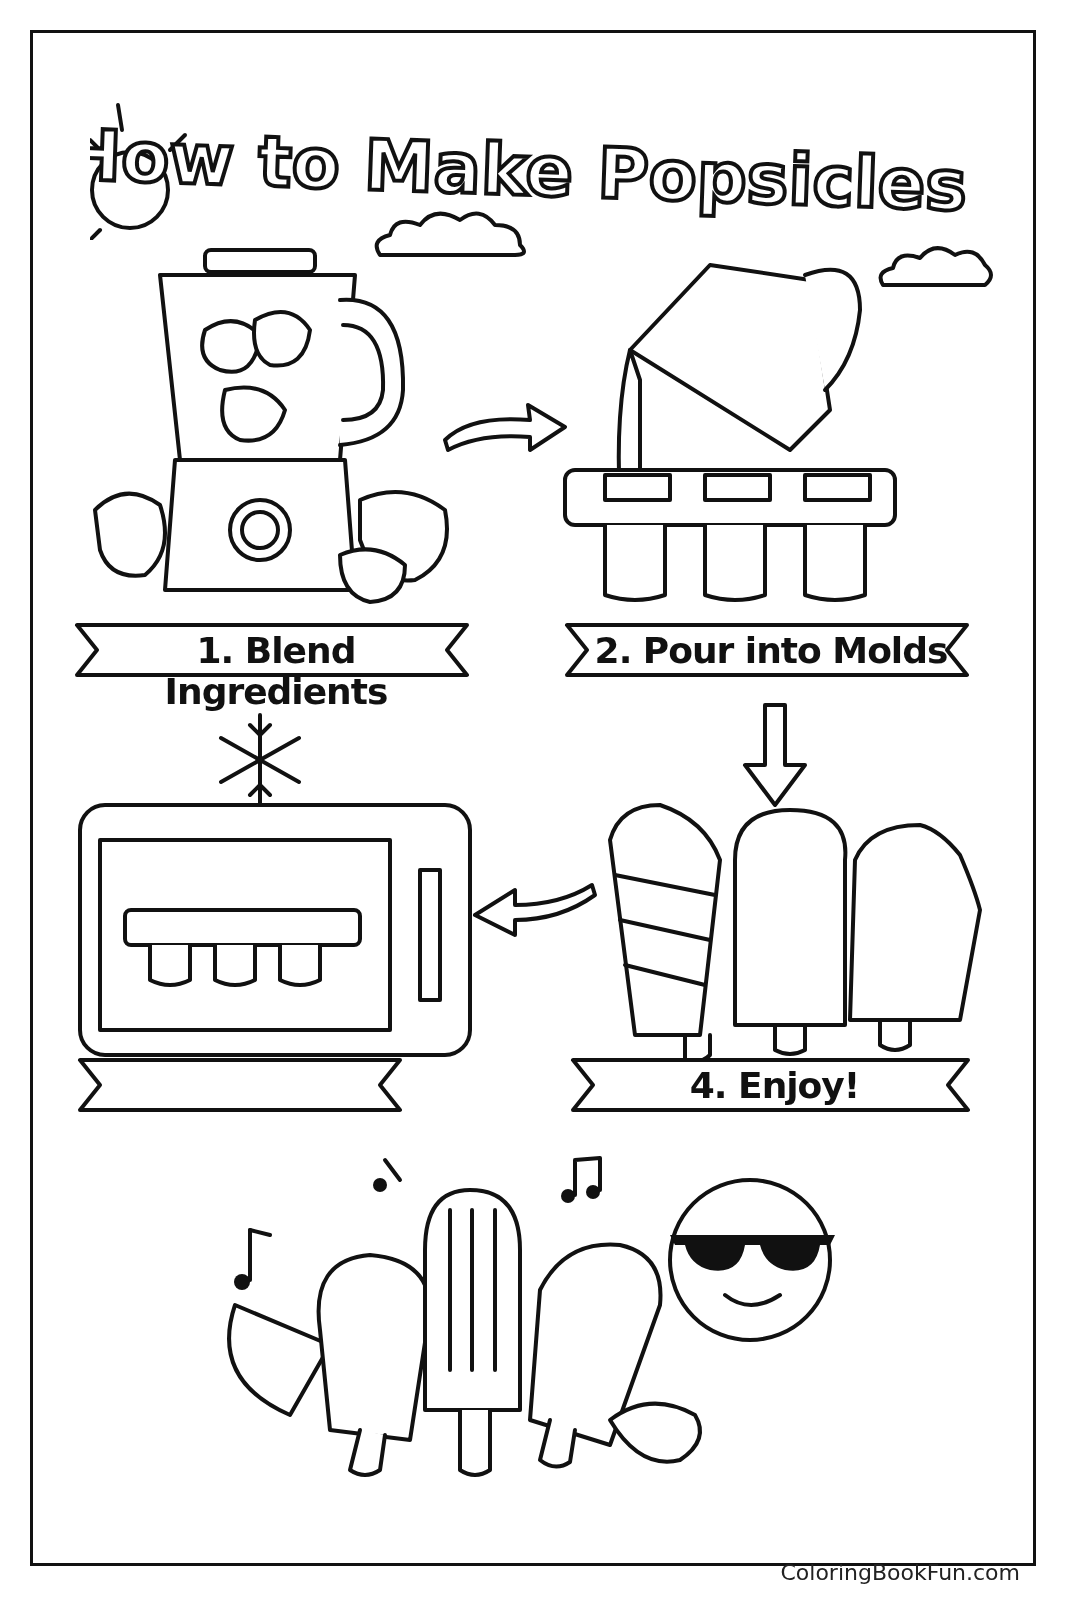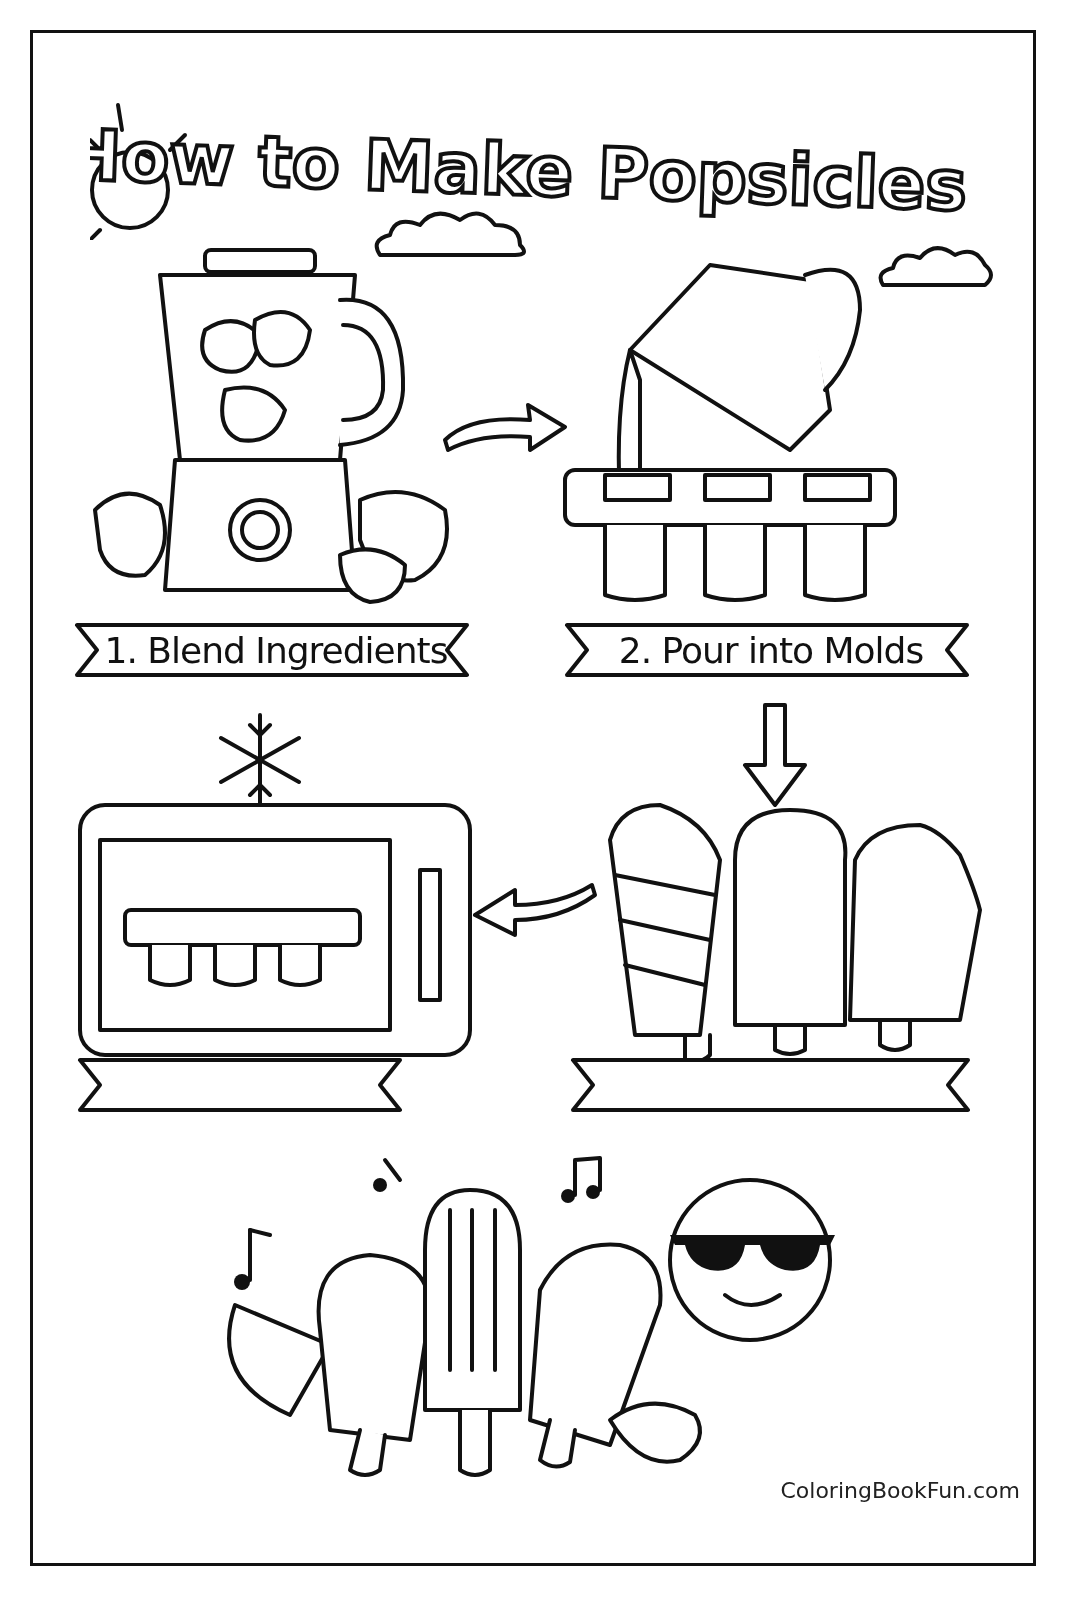--- a/index.html
+++ b/index.html
@@ -3,22 +3,22 @@
 <meta charset="utf-8">
 <style>
   html,body{margin:0;padding:0;background:#fff;}
   body{width:1090px;height:1602px;position:relative;overflow:hidden;font-family:"DejaVu Sans",sans-serif;}
   .frame{position:absolute;left:30px;top:30px;width:1006px;height:1536px;border:3px solid #111;box-sizing:border-box;}
   .title{position:absolute;left:90px;top:100px;width:880px;height:140px;}
   .title svg{width:100%;height:100%;}
   .panel{position:absolute;}
   .banner{position:absolute;height:60px;}
   .banner svg{position:absolute;left:0;top:0;width:100%;height:100%;}
-  .banner span{position:absolute;left:8px;right:0;top:10px;text-align:center;font-weight:normal;font-size:36px;color:#111;font-family:"DejaVu Sans",sans-serif;letter-spacing:-1px;}
-  .watermark{position:absolute;right:70px;top:1478px;font-size:22px;color:#222;font-family:"DejaVu Sans",sans-serif;}
+  .banner span{position:absolute;left:8px;right:0;top:10px;text-align:center;font-weight:bold;font-size:36px;color:#111;font-family:"DejaVu Sans",sans-serif;letter-spacing:-1px;}
+  .watermark{position:absolute;right:70px;top:1560px;font-size:22px;color:#222;font-family:"DejaVu Sans",sans-serif;}
   svg .o{fill:#fff;stroke:#111;stroke-width:4;stroke-linejoin:round;stroke-linecap:round;}
   svg .n{fill:none;stroke:#111;stroke-width:4;stroke-linejoin:round;stroke-linecap:round;}
   svg .b{fill:#111;}
 </style>
 </head>
 <body>
 
 <div class="frame"></div>
 
 <div class="title">
@@ -132,20 +132,21 @@
 <div class="banner" style="left:75px;top:1055px;width:330px;">
   <svg viewBox="0 0 330 60" preserveAspectRatio="none">
       <path class="o" d="M5 5 H325 L305 30 L325 55 H5 L25 30 Z"></path>
     </svg>
 </div>
 
 <div class="banner" style="left:568px;top:1055px;width:405px;">
   <svg viewBox="0 0 405 60" preserveAspectRatio="none">
       <path class="o" d="M5 5 H400 L380 30 L400 55 H5 L25 30 Z"></path>
     </svg>
+  <span>4. Enjoy!</span>
 </div>
 
 <svg class="panel" style="left:220px;top:1130px;width:700px;height:380px" viewBox="0 0 700 380">
   <g>
       <path class="n" d="M30 100 V150"></path>
       <circle class="b" cx="22" cy="152" r="8"></circle>
       <path class="n" d="M30 100 L50 105"></path>
     </g>
   <g>
       <path class="n" d="M165 30 L180 50"></path>

